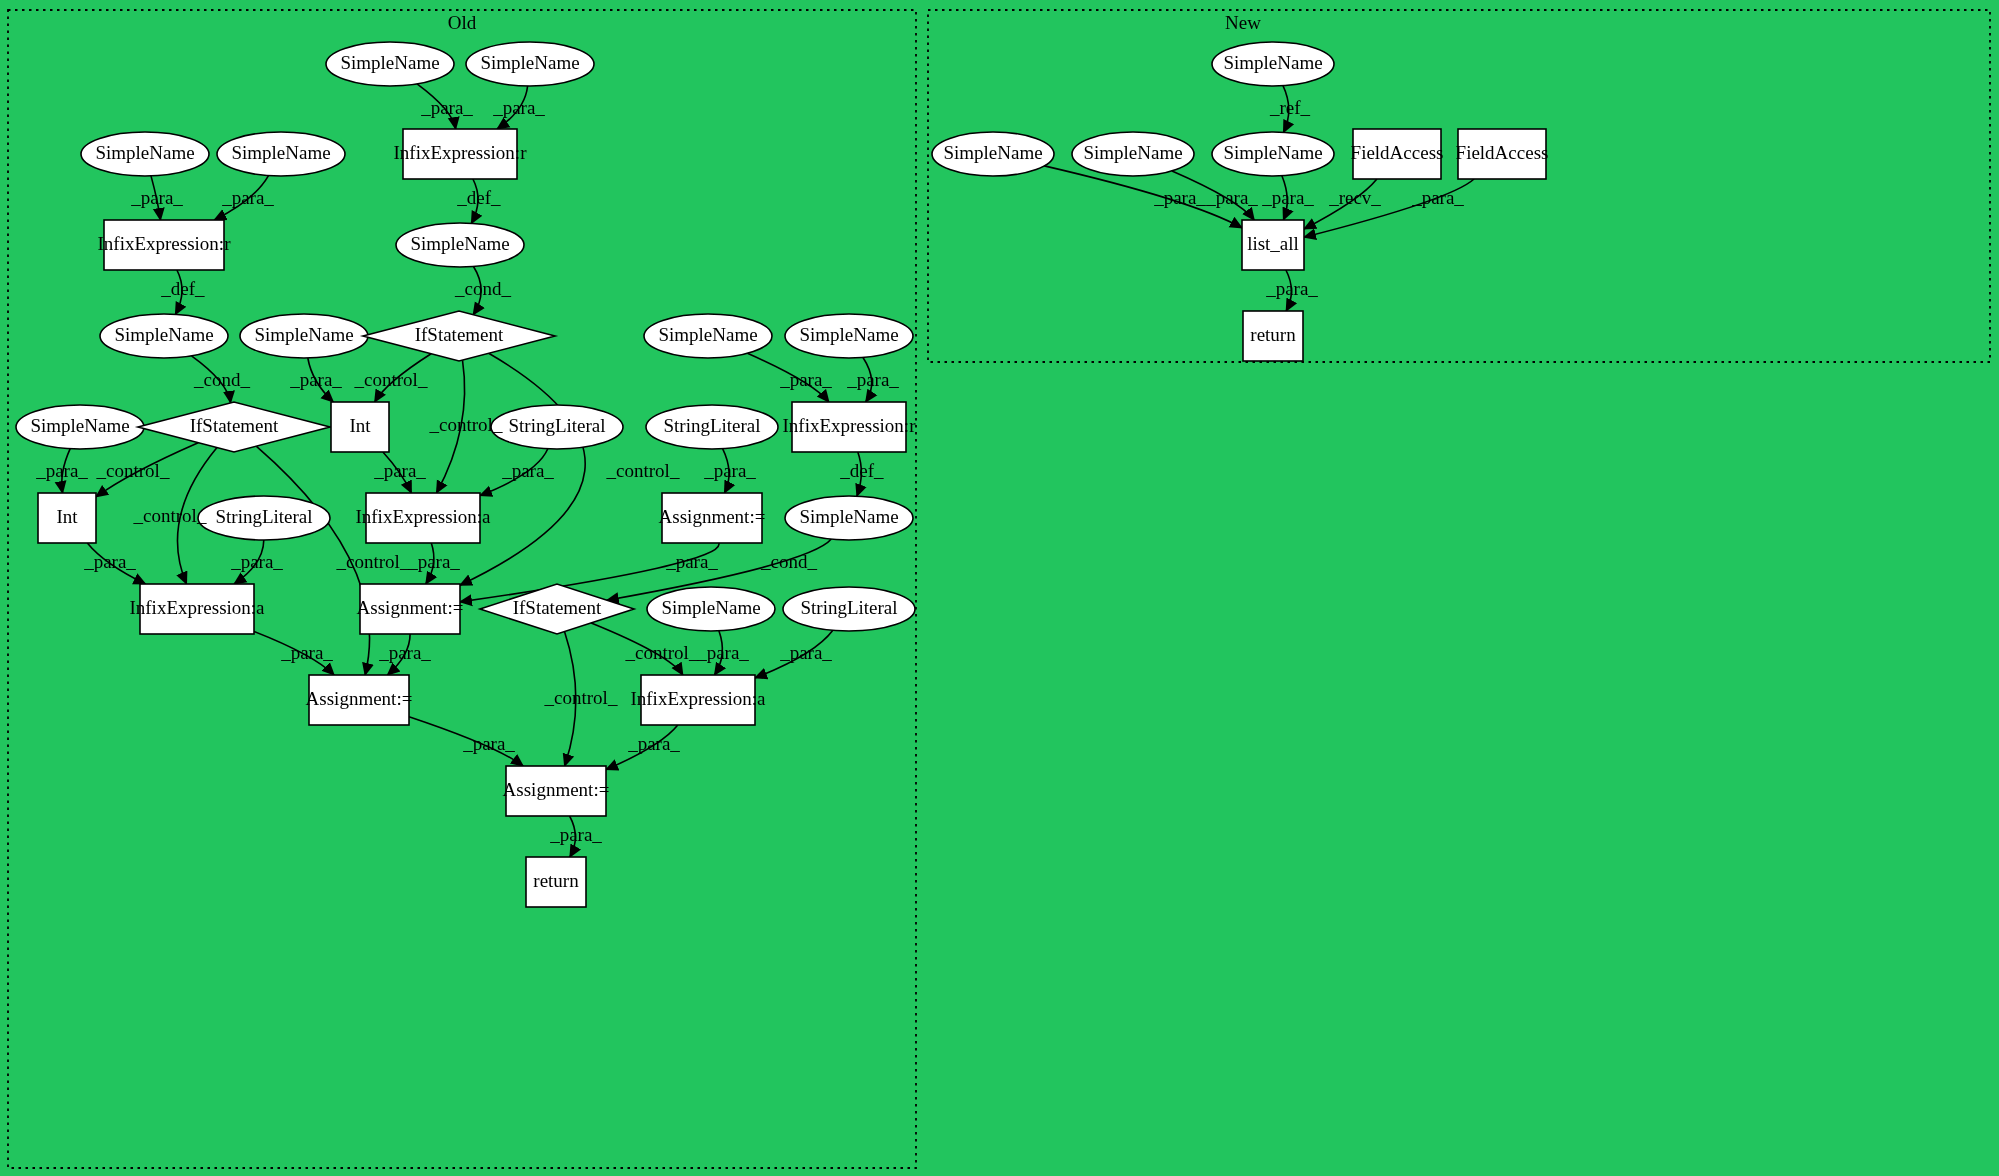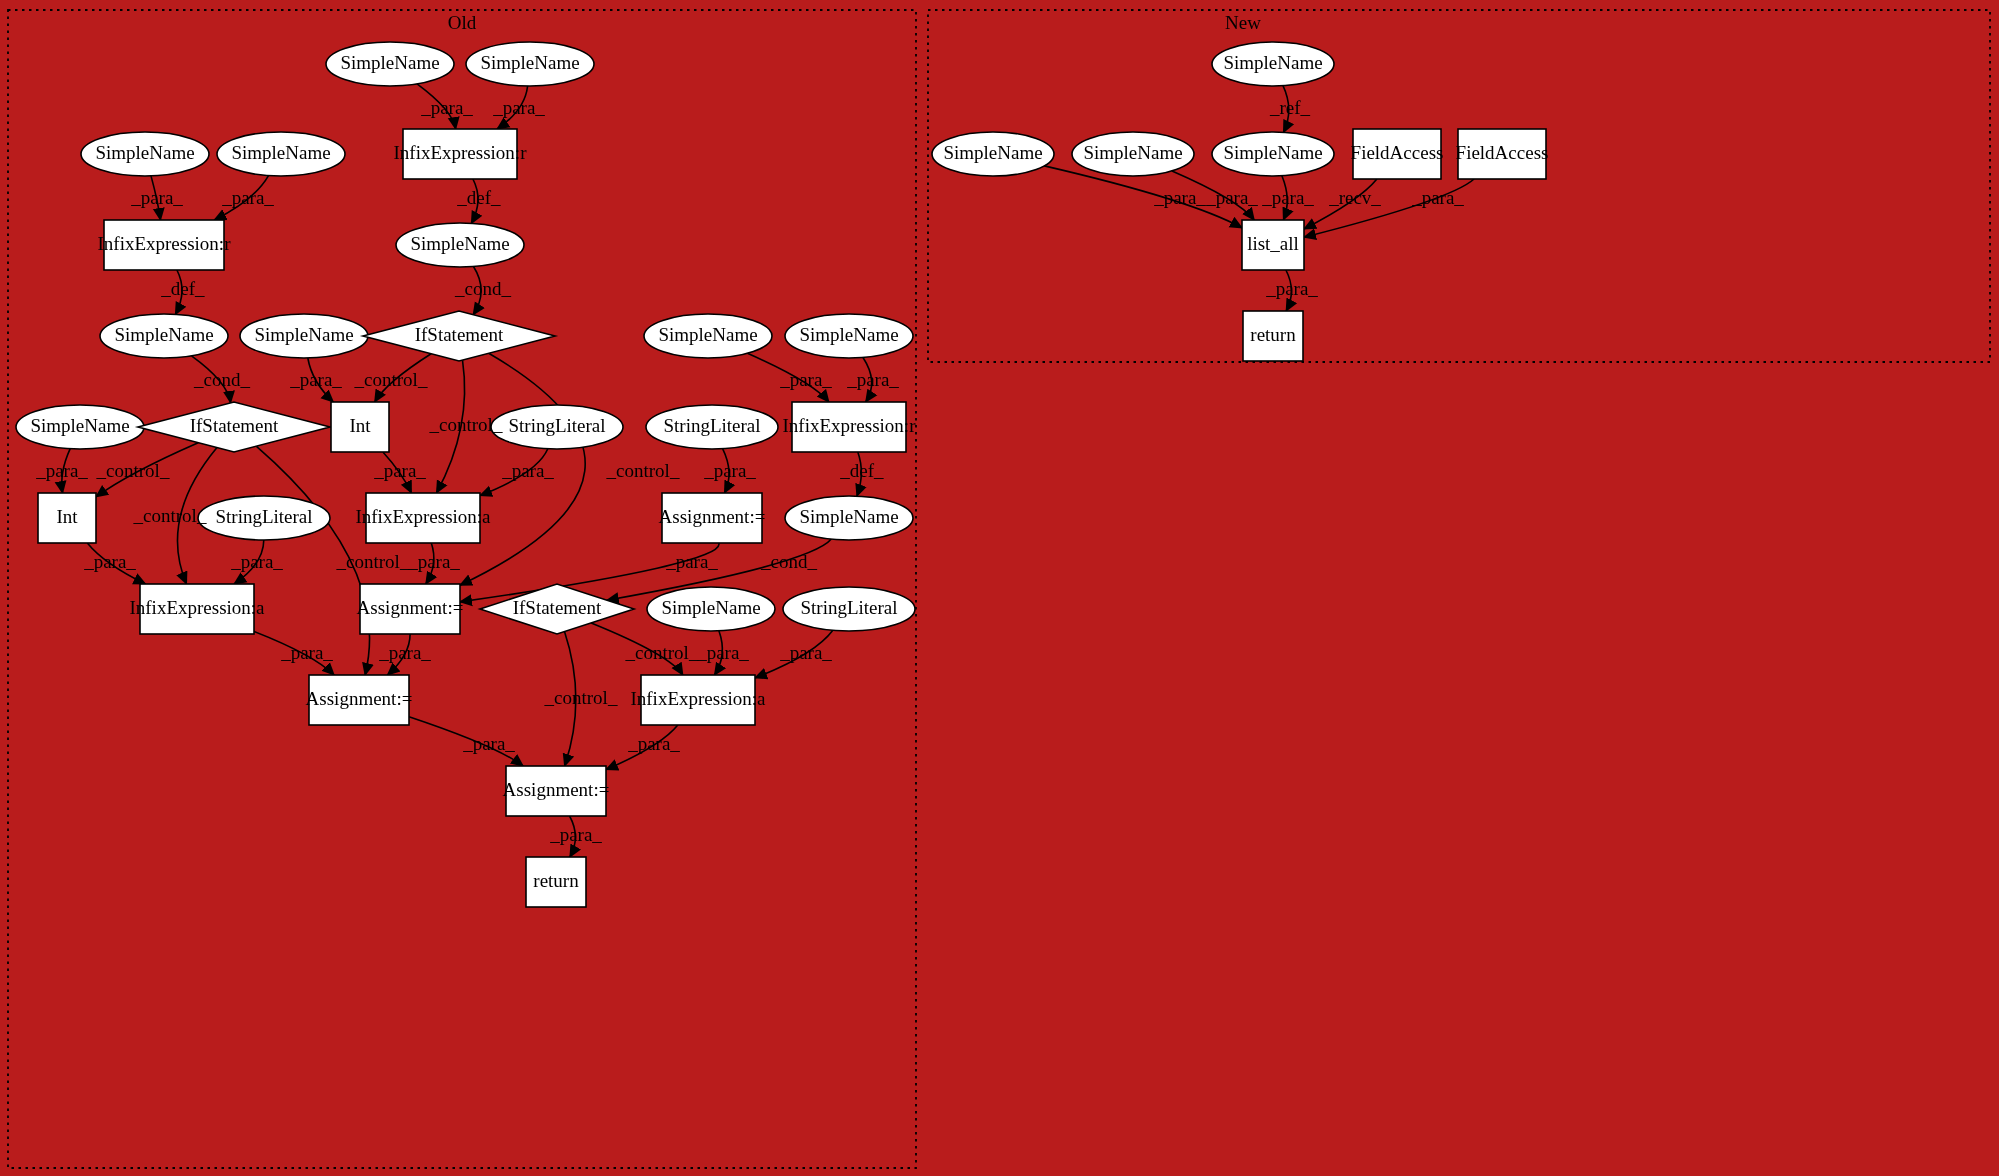--- a/index.html
+++ b/index.html
@@ -1,17 +1,17 @@
 <!DOCTYPE html>
 <html><head>
 <meta charset="utf-8">
 <style>
   html,body{margin:0;padding:0;background:#ffffff;}
   body{font-family:"Liberation Serif", serif;}
-  #canvas-wrap{position:relative;width:1999px;height:1176px;overflow:hidden;background:#b91c1c;}
+  #canvas-wrap{position:relative;width:1999px;height:1176px;overflow:hidden;background:#22c55e;}
   svg#graph{display:block;width:1999px;height:1176px;}
   .node-shape{fill:#ffffff;stroke:#000000;stroke-width:1.6;}
   .node-label{font-family:"Liberation Serif", serif;font-size:19px;fill:#000;text-anchor:middle;dominant-baseline:middle;}
   .edge-path{fill:none;stroke:#000000;stroke-width:1.6;}
   .edge-label{font-family:"Liberation Serif", serif;font-size:19px;fill:#000;text-anchor:middle;dominant-baseline:middle;}
   .cluster-box{fill:none;stroke:#000000;stroke-width:1.8;stroke-dasharray:2.5 4.5;}
   .cluster-title{font-family:"Liberation Serif", serif;font-size:19px;fill:#000;text-anchor:middle;dominant-baseline:middle;}
 </style>
 </head>
 <body>

